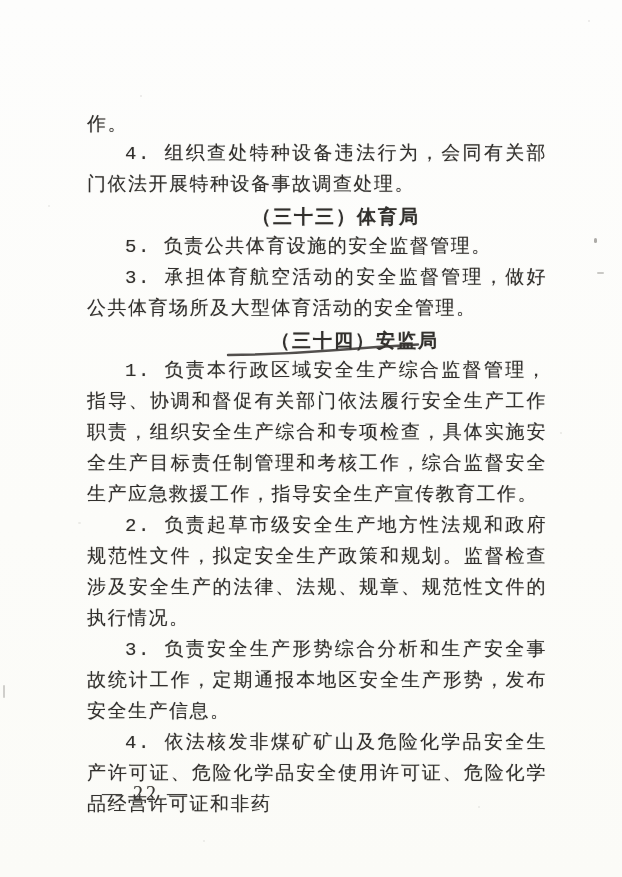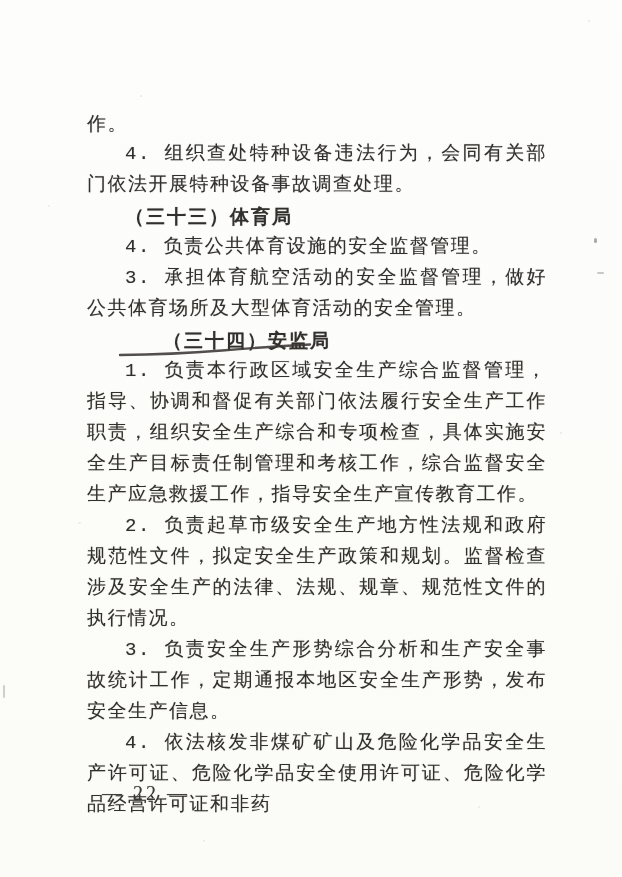--- a/index.html
+++ b/index.html
@@ -32,21 +32,21 @@
     margin: 0;
     padding: 0;
     font-size: 19px;
     line-height: 31px;
   }
   .para-indent { text-indent: 2em; font-family: Liberation Mono, monospace; }
   .para-noindent { text-indent: 0; }
   .section-heading {
     font-weight: 700;
     text-indent: 2em;
-    text-align: left;
+    text-align: center;
     letter-spacing: 2px;
   }
   .heading-underline-wrap {
     position: relative;
     display: inline-block;
   }
   .pen-underline {
     position: absolute;
     left: -8px;
     bottom: -3px;
@@ -95,21 +95,21 @@
 <div class="page">
 
   <div class="content">
 
     <p class="para-noindent">作。</p>
 
     <p class="para-indent">4. 组织查处特种设备违法行为，会同有关部门依法开展特种设备事故调查处理。</p>
 
     <h3 class="section-heading"><span>（三十三）体育局</span></h3>
 
-    <p class="para-indent">4. 负责公共体育设施的安全监督管理。</p>
+    <p class="para-indent">5. 负责公共体育设施的安全监督管理。</p>
 
     <p class="para-indent">3. 承担体育航空活动的安全监督管理，做好公共体育场所及大型体育活动的安全管理。</p>
 
 
     <h3 class="section-heading"><span class="heading-underline-wrap"><span>（三十四）安监局</span><svg class="pen-underline" viewBox="0 0 196 20" xmlns="http://www.w3.org/2000/svg">
             <path d="M3 16 Q 55 15.5 105 11.5 T 193 5.5"></path>
           </svg></span></h3>
 
     <p class="para-indent">1. 负责本行政区域安全生产综合监督管理，指导、协调和督促有关部门依法履行安全生产工作职责，组织安全生产综合和专项检查，具体实施安全生产目标责任制管理和考核工作，综合监督安全生产应急救援工作，指导安全生产宣传教育工作。</p>
 

